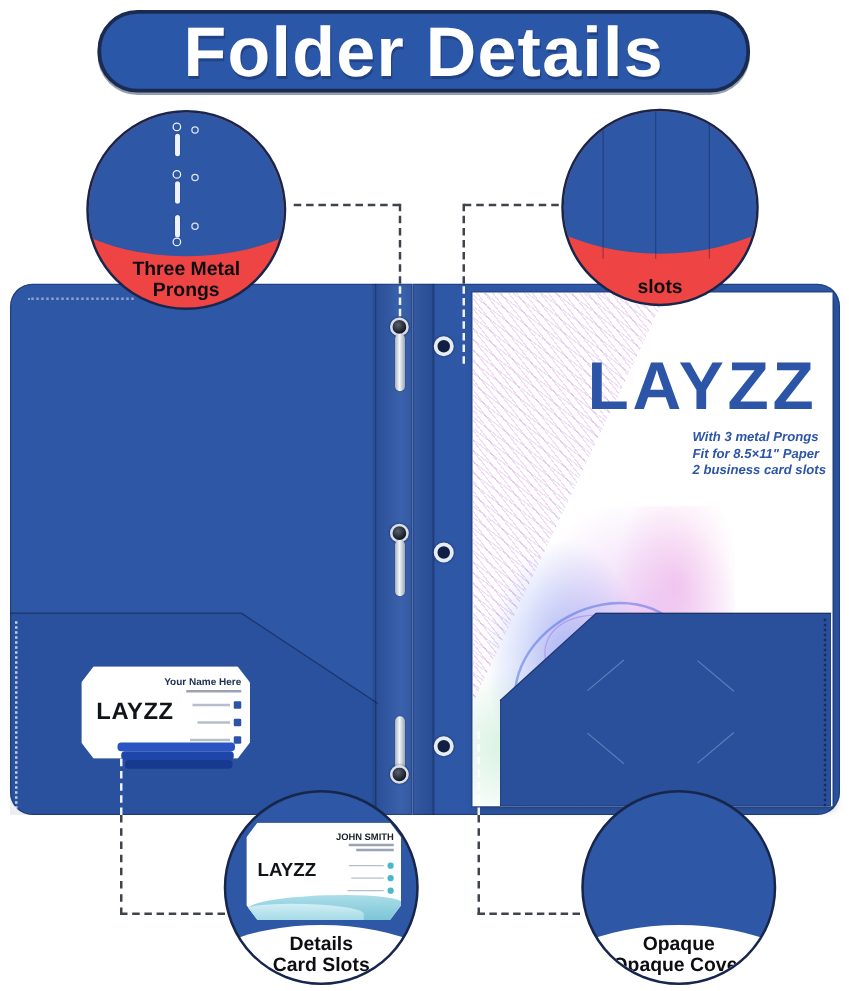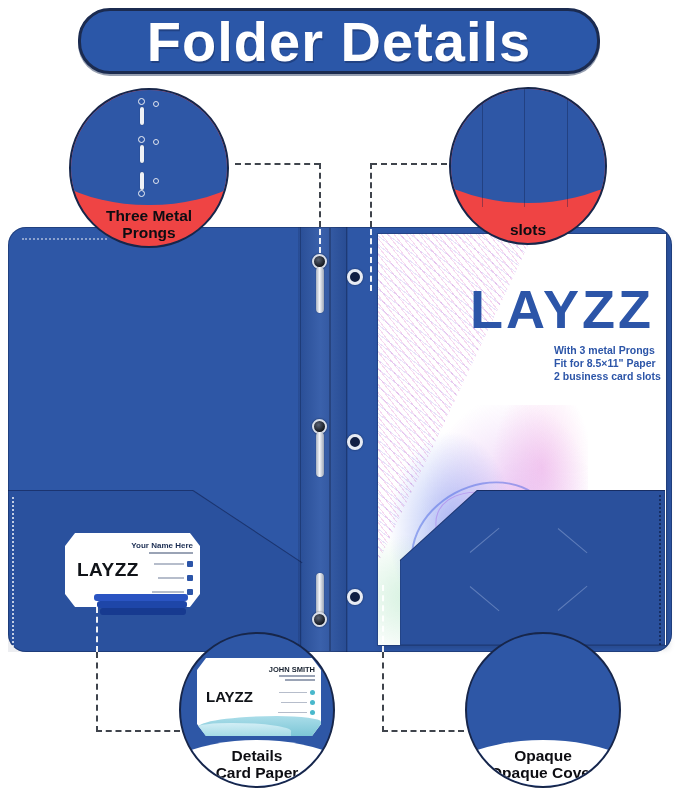--- a/index.html
+++ b/index.html
@@ -50,21 +50,21 @@
       radial-gradient(120px 150px at 62% 42%,rgba(200,120,230,.35),transparent 72%),
       radial-gradient(70px 120px at 78% 26%,rgba(240,150,220,.40),transparent 72%),
       radial-gradient(80px 85px at 45% 88%,rgba(70,90,220,.50),transparent 70%);}
   .arc{position:absolute;border-radius:50%;}
   .arc1{left:30px;bottom:40px;width:150px;height:120px;border:2px solid rgba(60,90,225,.45);transform:rotate(-28deg);}
   .arc2{left:55px;bottom:70px;width:120px;height:80px;border:1.5px solid rgba(160,90,230,.40);transform:rotate(22deg);}
   .insert-brand{position:absolute;left:92px;top:44px;font-size:54px;font-weight:bold;
     letter-spacing:3px;color:var(--brand-blue,#2c55a8);}
   .insert-features{position:absolute;left:176px;top:110px;font-size:10.5px;line-height:13px;
     font-weight:bold;color:var(--brand-blue,#2c55a8);}
-  .insert-features span{display:block;}
+  .insert-features span{display:block;font-style:italic;}
   
   .pocket-right{position:absolute;left:392px;top:263px;width:265px;height:155px;
     background:var(--pocket-blue,#2a509c);
     clip-path:polygon(77px 0,265px 0,265px 155px,0 155px,0 70px);
     box-shadow:inset 0 0 0 1px rgba(10,22,55,.2);}
   .slit{position:absolute;width:38px;height:0;border-top:1.5px solid rgba(215,228,255,.30);transform-origin:left center;}
   
   .prong-strip{position:absolute;width:8px;border-radius:4px;
     background:linear-gradient(90deg,#aab2c0,#f4f6fa 45%,#9da6b6);
     box-shadow:0 0 1px rgba(0,0,0,.6);}
@@ -263,21 +263,21 @@
         <div class="sc-line" style="width:29px;"></div>
         <div class="sc-dot"></div>
       </div>
       <div class="sc-row" style="right:6px;top:62px;">
         <div class="sc-line" style="width:27px;"></div>
         <div class="sc-dot"></div>
       </div>
     </div>
     <div class="callout-label">
       <span>Details</span>
-      <span>Card Paper</span>
+      <span>Card Slots</span>
     </div>
   </div>
 
   <div class="callout" style="left:465px;top:632px;width:156px;height:156px;">
     <div class="chord-bottom"></div>
     <div class="callout-label">
       <span>Opaque</span>
       <span>Opaque Cover</span>
     </div>
   </div>

